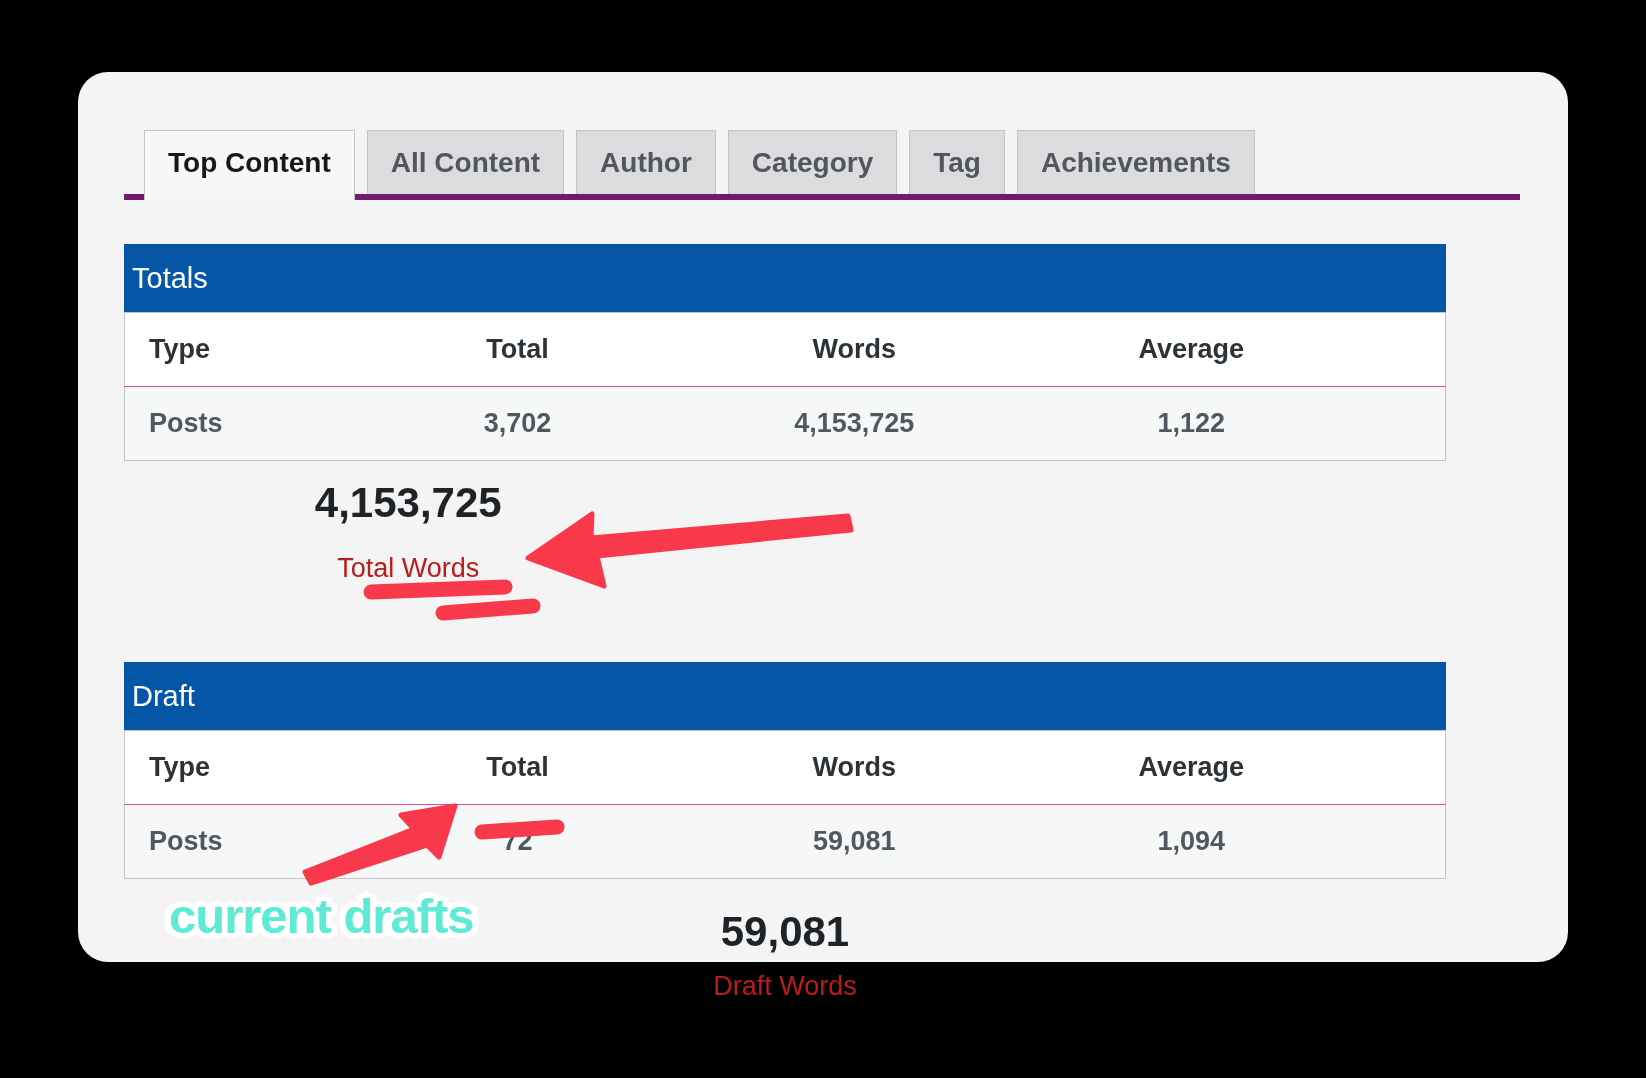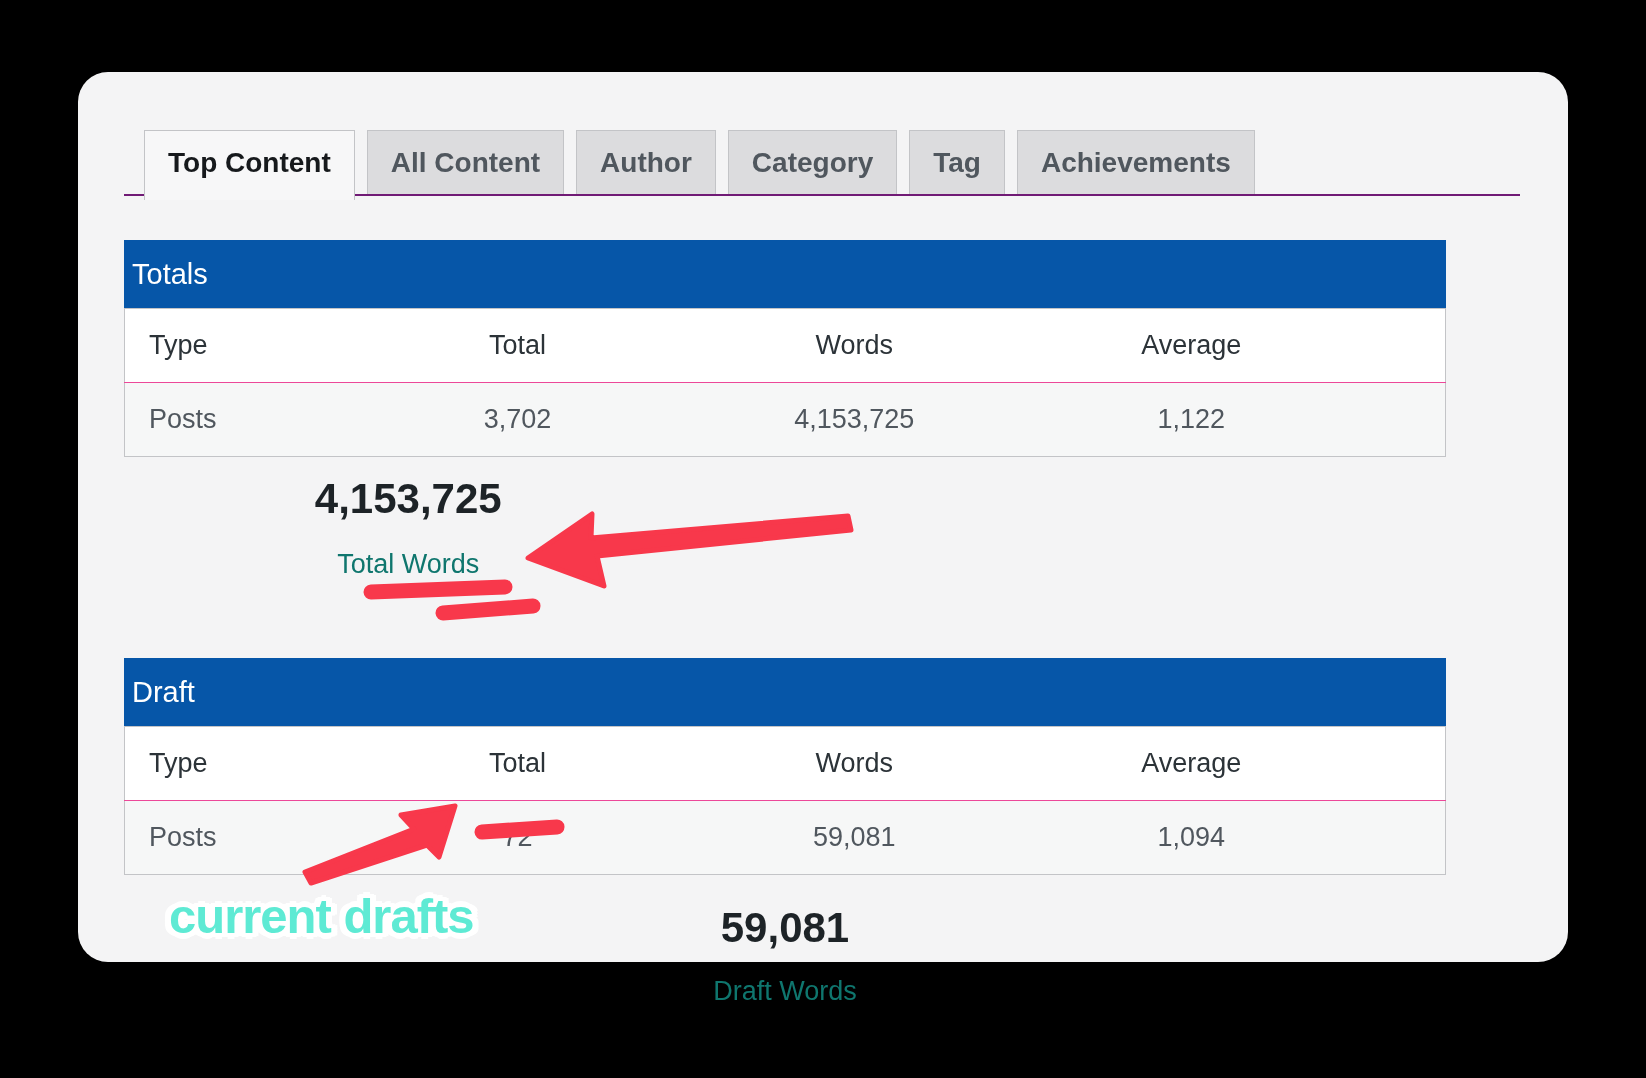--- a/index.html
+++ b/index.html
@@ -2,52 +2,52 @@
 <html><head>
 <meta charset="utf-8">
 <style>
   * { margin:0; padding:0; box-sizing:border-box; }
   html,body { width:1646px; height:1078px; background:#000; overflow:hidden;
               font-family:"Liberation Sans", sans-serif; }
   .card { position:absolute; left:78px; top:72px; width:1490px; height:890px;
           background:#f4f4f5; border-radius:30px; padding:58px 46px 0 46px; }
 
   
-  .tabs { width:1396px; display:flex; align-items:flex-end; border-bottom:2px solid #701a75;
+  .tabs { width:1396px; display:flex; align-items:flex-end; border-bottom:6px solid #701a75;
           padding-left:20px; }
   .tab { border:1px solid #c3c4c7; border-bottom:none; background:#dcdcde; color:#50575e;
          font-size:28px; font-weight:700; padding:16px 23px 15px; margin-right:12px;
          white-space:nowrap; cursor:pointer; }
   .tab.active { background:#f7f7f8; color:#16191c; position:relative; z-index:1;
                 padding-bottom:21px; margin-bottom:-6px; }
 
   
   .section { width:1322px; }
   .sec-totals { margin-top:44px; }
   .sec-draft { margin-top:78px; }
   .bluebar { height:68px; background:#0656a8; color:#fff; display:flex; align-items:center;
              padding-left:8px; font-size:29px; font-weight:500; }
   table { width:100%; border-collapse:collapse; table-layout:fixed;
           border:1px solid #c3c4c7; background:#fff; }
   col.c-type{width:17%;} col.c-num{width:25.5%;} col.c-sp{width:6.5%;}
-  th, td { font-weight:400; font-size:27px; padding:21px 0; }
+  th, td { font-weight:700; font-size:27px; padding:21px 0; }
   th { color:#2c3338; }
   td { color:#50575e; }
   .cell-left { text-align:left; padding-left:24px; }
   .cell-center { text-align:center; }
   tr.data-row { background:#f6f7f7; border-top:1px solid #ec4899; }
 
   
   .summary { width:1322px; display:flex; margin-top:19px; }
   .stat-left { width:43%; text-align:center; }
   .stat-right { width:57%; text-align:center; }
   .stat-value { font-size:42px; line-height:46px; font-weight:700; color:#1d2327; }
-  .stat-label { font-size:27px; color:#0f766e; margin-top:27px; }
+  .stat-label { font-size:27px; color:#b91c1c; margin-top:27px; }
   .summary-draft { width:1322px; text-align:center; margin-top:30px; }
-  .summary-draft .stat-label { margin-top:25px; }
+  .summary-draft .stat-label { margin-top:16px; }
 
   
   .overlay { position:absolute; left:0; top:0; width:1646px; height:1078px;
              pointer-events:none; z-index:5; }
   .note { position:absolute; left:131px; top:888px; z-index:6; font-size:49px;
           font-weight:800; letter-spacing:-1px; color:#5eead4; pointer-events:none;
           text-shadow:
             -6px 0 0 #fff, 6px 0 0 #fff, 0 -6px 0 #fff, 0 6px 0 #fff,
             -4px -4px 0 #fff, 4px -4px 0 #fff, -4px 4px 0 #fff, 4px 4px 0 #fff,
             -6px 3px 0 #fff, 6px 3px 0 #fff, -6px -3px 0 #fff, 6px -3px 0 #fff; margin-left: 38px; }

